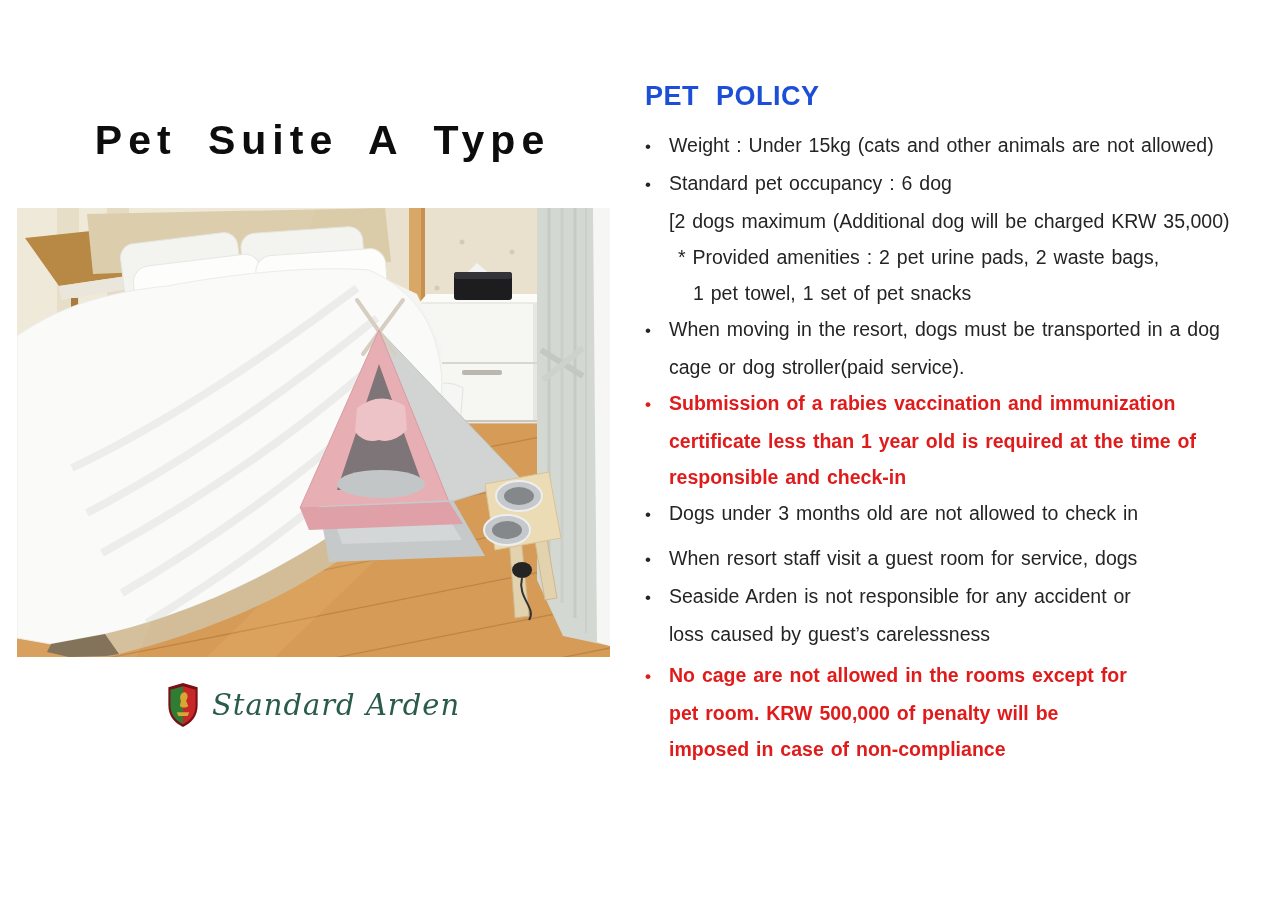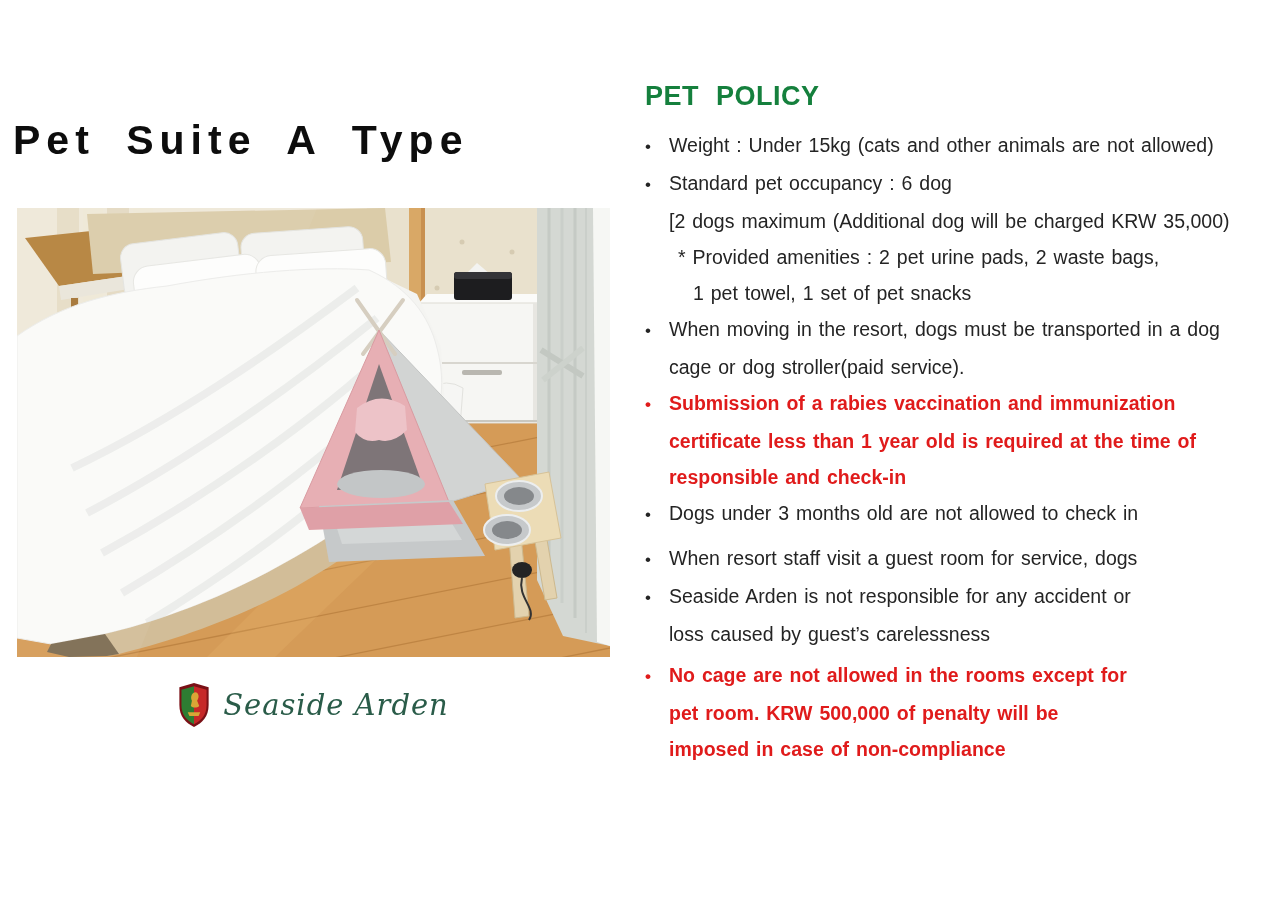--- a/index.html
+++ b/index.html
@@ -2,38 +2,38 @@
 <html style="--text: #242424; --alert: #e01b1b; --brand: #2a5c49; --title: #0d0d0d;"><head>
 <meta charset="utf-8">
 <style>
   html,body{margin:0;padding:0;background:#ffffff;}
   .slide{
     position:relative;width:1278px;height:900px;background:#ffffff;
     font-family:"Liberation Sans",sans-serif;overflow:hidden;
   }
   
   .title{
-    position:absolute;left:13px;top:112px;width:593px;text-align:left;
+    position:absolute;left:26px;top:112px;width:593px;text-align:center;
     font-weight:700;font-size:41px;line-height:56px;
     letter-spacing:6px;word-spacing:14px;color:var(--title,#0d0d0d);
   }
   .photo{position:absolute;left:17px;top:208px;width:593px;height:449px;display:block;}
   .logo{
     position:absolute;left:17px;top:682px;width:593px;
     display:flex;justify-content:center;align-items:center;gap:13px;
   }
   .brand-text{
     font-family:"DejaVu Serif",serif;font-style:italic;
     font-size:29px;color:var(--brand,#2a5c49);letter-spacing:1px;
   }
   
   .policy{position:absolute;left:645px;top:78px;width:625px;}
   .policy-heading{
     margin:0 0 13px 0;font-size:27px;font-weight:700;line-height:36px;
-    letter-spacing:.5px;word-spacing:9px;color:#15803d;
+    letter-spacing:.5px;word-spacing:9px;color:#1d4ed8;
   }
   .policy-item{margin:0;}
   .policy-list .policy-item:nth-child(6){margin-top:7px;}
   .policy-list .policy-item:nth-child(8){margin-top:5px;}
   .policy-line{display:flex;align-items:baseline;font-size:19.5px;line-height:36px;
     color:var(--text,#242424);word-spacing:1.5px;}
   .bullet{flex:none;width:24px;font-size:17px;}
   .emphasis .policy-line{color:var(--alert,#e01b1b);font-weight:700;}
   .indent-1 .line-text{padding-left:9px;}
   .indent-2 .line-text{padding-left:24px;}
@@ -166,21 +166,21 @@
   </svg>
 
   <div class="logo">
     <svg width="32" height="46" viewBox="0 0 30 44" xmlns="http://www.w3.org/2000/svg" aria-hidden="true">
       <path d="M15 1 L29 5 V22 C29 33 23 39 15 43 C7 39 1 33 1 22 V5 Z" fill="#7a1016"></path>
       <path d="M15 4 L27 7.3 V22 C27 31.5 22 36.8 15 40.4 Z" fill="#c62828"></path>
       <path d="M15 4 L3 7.3 V22 C3 31.5 8 36.8 15 40.4 Z" fill="#2e7d32"></path>
       <path d="M13,12 c2,-3 5,-3 6,0 c1,2 0,4 -1,6 l2,5 c-2,2 -6,2 -8,0 l1,-5 c-1,-2 -1,-4 0,-6 z" fill="#d9a636"></path>
       <path d="M9,29 h12 l-1.6,3.5 h-8.8 z" fill="#d9a636"></path>
     </svg>
-    <span class="brand-text">Seaside Arden</span>
+    <span class="brand-text">Standard Arden</span>
   </div>
 
   <div class="policy">
     <h1 class="policy-heading">PET POLICY</h1>
     <div class="policy-list">
         <div class="policy-item">
           <div class="policy-line indent-0">
             <span class="bullet">•</span>
             <span class="line-text">Weight : Under 15kg (cats and other animals are not allowed)</span>
           </div>

